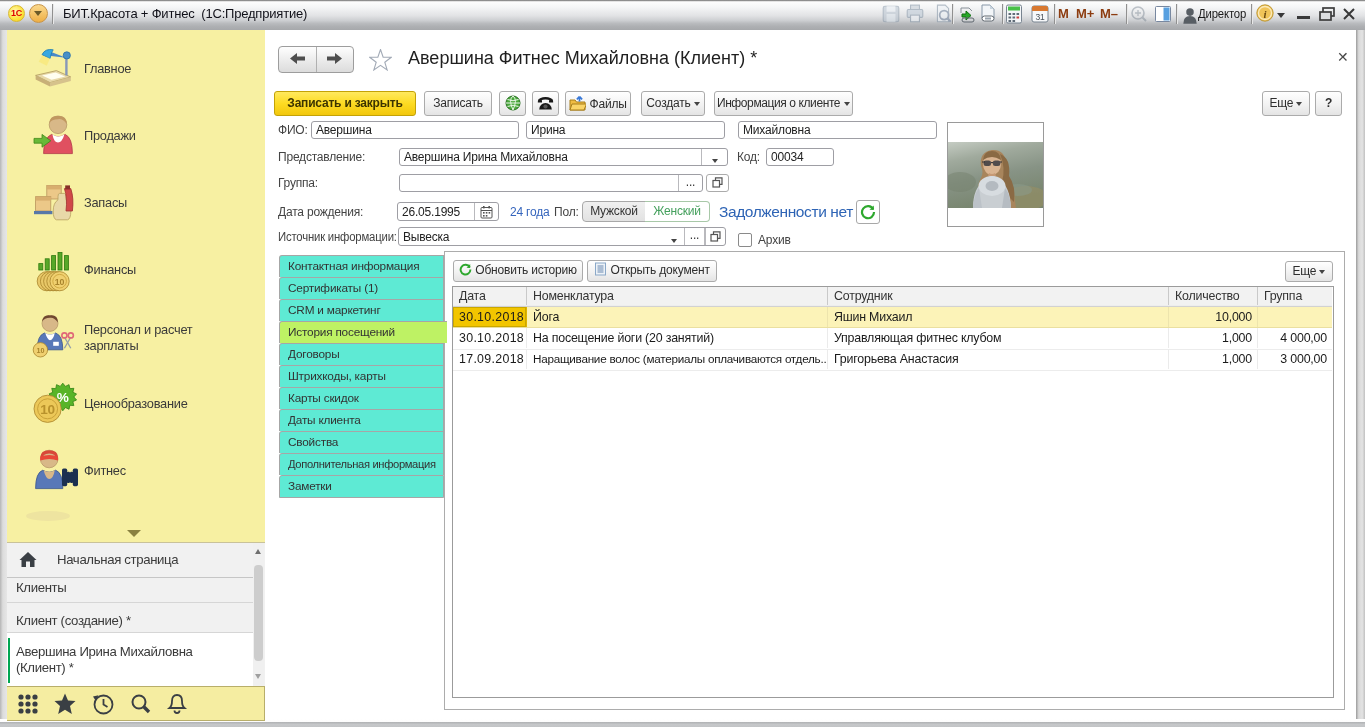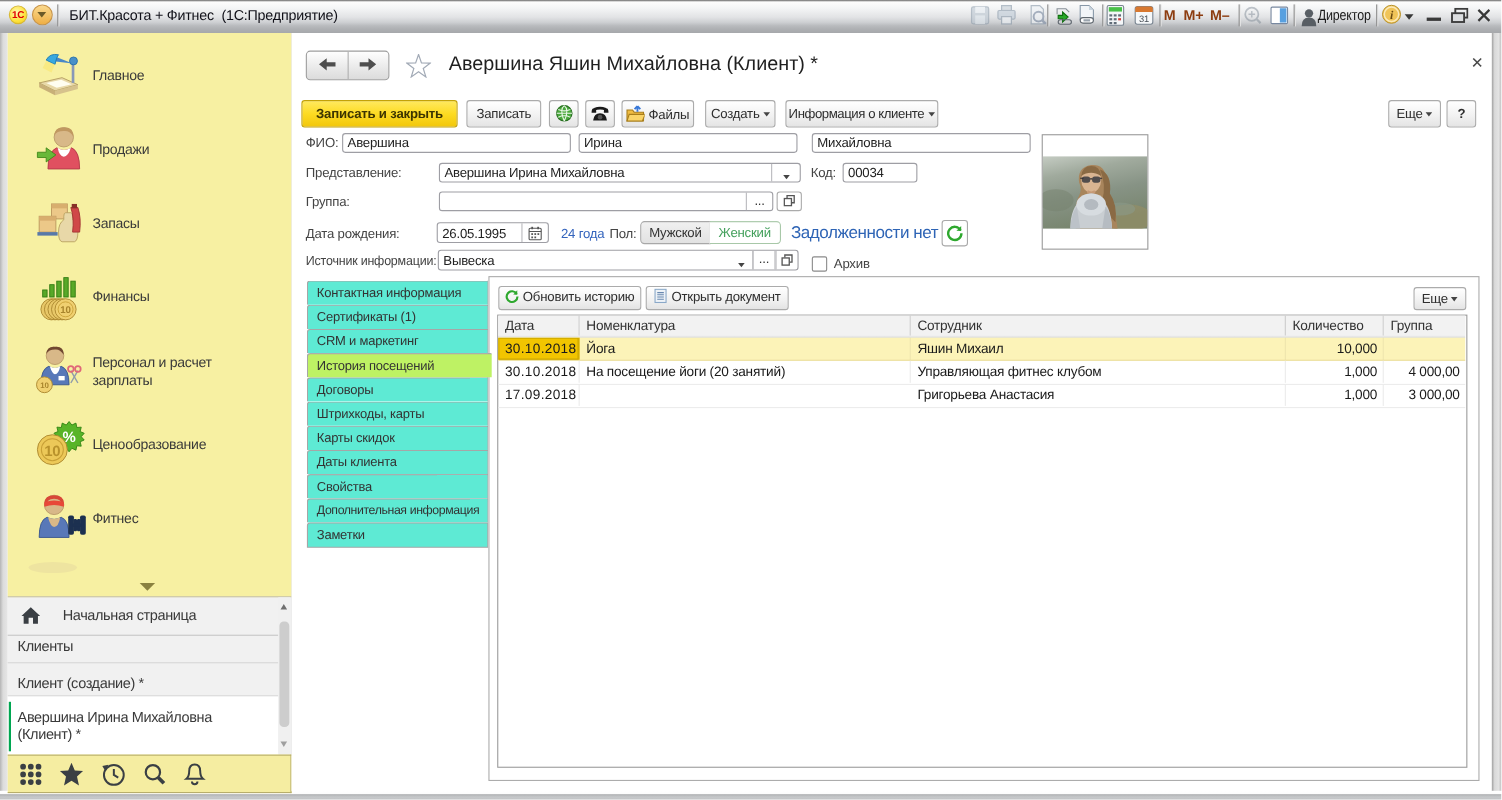--- a/index.html
+++ b/index.html
@@ -333,21 +333,21 @@
     <svg class="abs" style="left:10px;top:5px;" width="17" height="13" viewBox="0 0 17 13">
         <path d="M8 1 L8 4.5 L16 4.5 L16 8.5 L8 8.5 L8 12 L1 6.5 Z" fill="#4e4e4e"></path>
       </svg>
     <svg class="abs" style="left:47px;top:5px;" width="17" height="13" viewBox="0 0 17 13">
         <path d="M9 1 L9 4.5 L1 4.5 L1 8.5 L9 8.5 L9 12 L16 6.5 Z" fill="#4e4e4e"></path>
       </svg>
   </div>
   <svg id="star" class="abs" width="23" height="22" viewBox="0 0 23 22">
     <path d="M11.5 0.5 L14.15 8.16 L22.25 8.31 L15.78 13.19 L18.14 20.94 L11.5 16.3 L4.86 20.94 L7.22 13.19 L0.75 8.31 L8.85 8.16 Z" fill="#fff" stroke="#a2aab6" stroke-width="1.1"></path>
   </svg>
-  <div id="ftitle" class="abs">Авершина Яшин Михайловна (Клиент) *</div>
+  <div id="ftitle" class="abs">Авершина Фитнес Михайловна (Клиент) *</div>
   <div id="fclose" class="abs">✕</div>
   <div id="toolbar" class="abs" style="left:0;top:0;width:1091px;height:120px;">
     <div id="btnsave" class="abs">Записать и закрыть</div>
     <div class="btn tb abs" style="left:159px;width:66px;">Записать</div>
     <div class="btn tb abs" style="left:234px;width:25px;">
       <svg style="margin-top:3px;" width="16" height="16" viewBox="0 0 16 16">
         <circle cx="8" cy="8" r="7" fill="#4aa83c" stroke="#287020"></circle>
         <path d="M1 8 h14 M8 1 q4.8 3.5 0 14 M8 1 q-4.8 3.5 0 14 M2.5 4.5 q5.5 2.5 11 0 M2.5 11.5 q5.5 -2.5 11 0" fill="none" stroke="#eaf6e8" stroke-width="1"></path>
       </svg>
     </div>
@@ -500,18 +500,19 @@
     </div>
     <div class="abs" style="left:0;top:41px;width:879px;height:21px;border-bottom:1px solid #ececec;">
       <div class="cell abs" style="left:0;top:0;width:67px;letter-spacing:0.3px;">30.10.2018</div>
       <div class="cell abs" style="left:74px;top:0;width:294px;">На посещение йоги (20 занятий)</div>
       <div class="cell abs" style="left:375px;top:0;width:334px;">Управляющая фитнес клубом</div>
       <div class="cell num abs" style="left:716px;top:0;width:77px;">1,000</div>
       <div class="cell num abs" style="left:805px;top:0;width:63px;border-right:none;">4 000,00</div>
     </div>
     <div class="abs" style="left:0;top:62px;width:879px;height:21px;border-bottom:1px solid #ececec;">
       <div class="cell abs" style="left:0;top:0;width:67px;letter-spacing:0.3px;">17.09.2018</div>
+      <div class="cell abs" style="left:74px;top:0;width:294px;overflow:hidden;white-space:nowrap;font-size:11.7px;letter-spacing:-0.25px;">Наращивание волос (материалы оплачиваются отдель...</div>
       <div class="cell abs" style="left:375px;top:0;width:334px;">Григорьева Анастасия</div>
       <div class="cell num abs" style="left:716px;top:0;width:77px;">1,000</div>
       <div class="cell num abs" style="left:805px;top:0;width:63px;border-right:none;">3 000,00</div>
     </div>
   </div>
 </div>
 
 </body></html>

